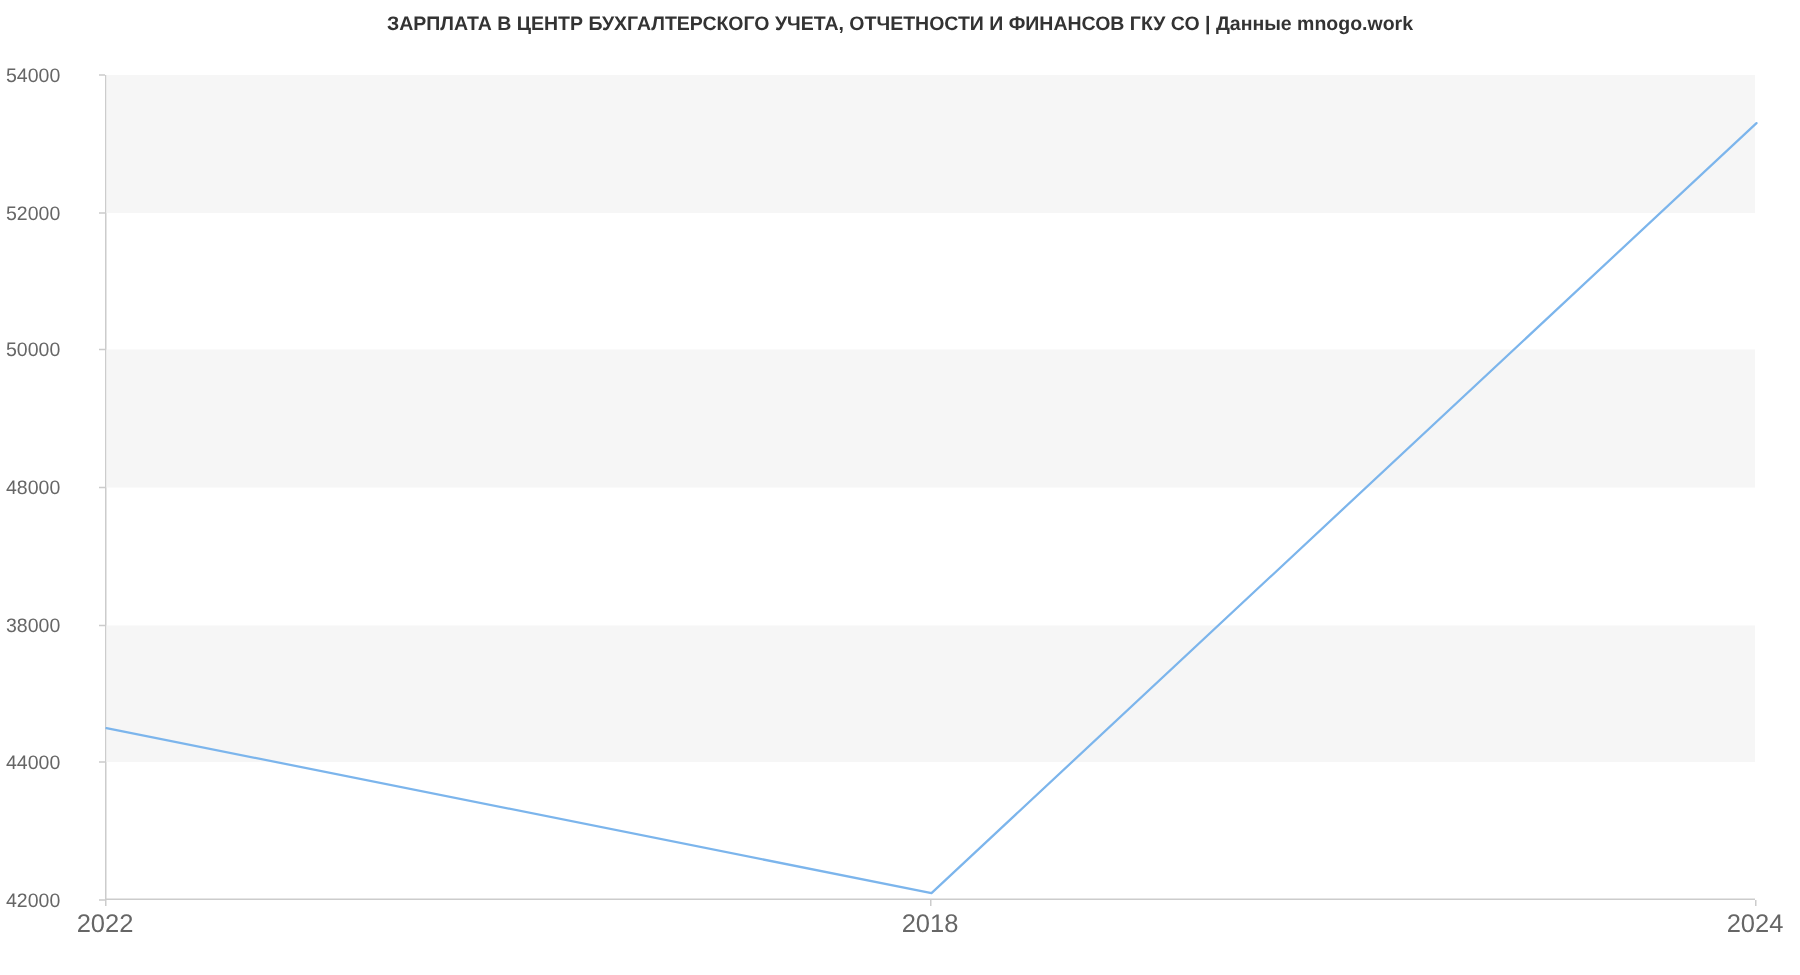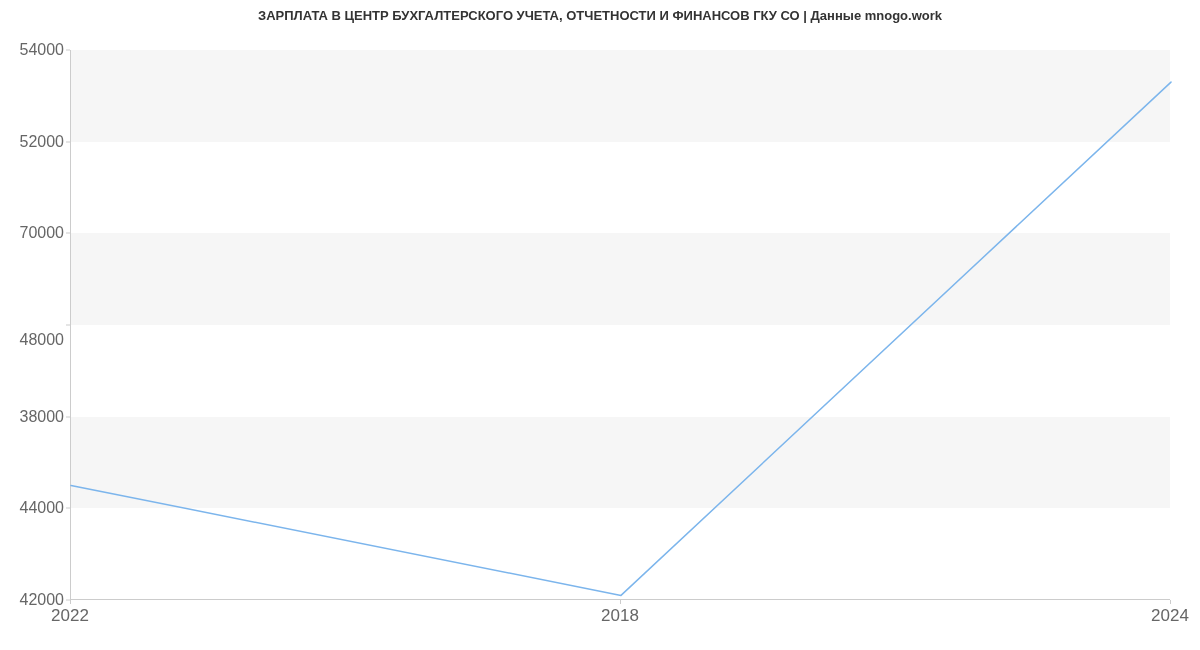--- a/index.html
+++ b/index.html
@@ -40,22 +40,21 @@
   .band {
     position: absolute;
     left: 0;
     width: 100%;
     background: #f6f6f6;
   }
   .y-tick-label {
     position: absolute;
     right: 1136px; 
     width: 60px;
-    text-align: right;
-    font-size: 16px;
+    font-size: 13px;
     color: #666666;
     transform: translateY(-50%);
   }
   .y-tick-mark {
     position: absolute;
     left: 66px;
     width: 4px;
     height: 1px;
     background: #cccccc;
     transform: translateY(-0.5px);
@@ -96,23 +95,23 @@
 <div class="chart-wrap">
   <div class="chart-title">ЗАРПЛАТА В ЦЕНТР БУХГАЛТЕРСКОГО УЧЕТА, ОТЧЕТНОСТИ И ФИНАНСОВ ГКУ СО | Данные mnogo.work</div>
 
   <div id="y-axis-layer">
       <div class="y-tick-label" style="top: 600px;">42000</div>
       <div class="y-tick-mark" style="top: 600px;"></div>
       <div class="y-tick-label" style="top: 508.333px;">44000</div>
       <div class="y-tick-mark" style="top: 508.333px;"></div>
       <div class="y-tick-label" style="top: 416.667px;">38000</div>
       <div class="y-tick-mark" style="top: 416.667px;"></div>
-      <div class="y-tick-label" style="top: 340px;">48000</div>
+      <div class="y-tick-label" style="top: 325px;">48000</div>
       <div class="y-tick-mark" style="top: 325px;"></div>
-      <div class="y-tick-label" style="top: 233.333px;">70000</div>
+      <div class="y-tick-label" style="top: 233.333px;">50000</div>
       <div class="y-tick-mark" style="top: 233.333px;"></div>
       <div class="y-tick-label" style="top: 141.667px;">52000</div>
       <div class="y-tick-mark" style="top: 141.667px;"></div>
       <div class="y-tick-label" style="top: 50px;">54000</div>
       <div class="y-tick-mark" style="top: 50px;"></div>
     </div>
 
   <div id="x-axis-layer">
       <div class="x-tick-label" style="left: 70px;">2022</div>
       <div class="x-tick-mark" style="left: 70px;"></div>

